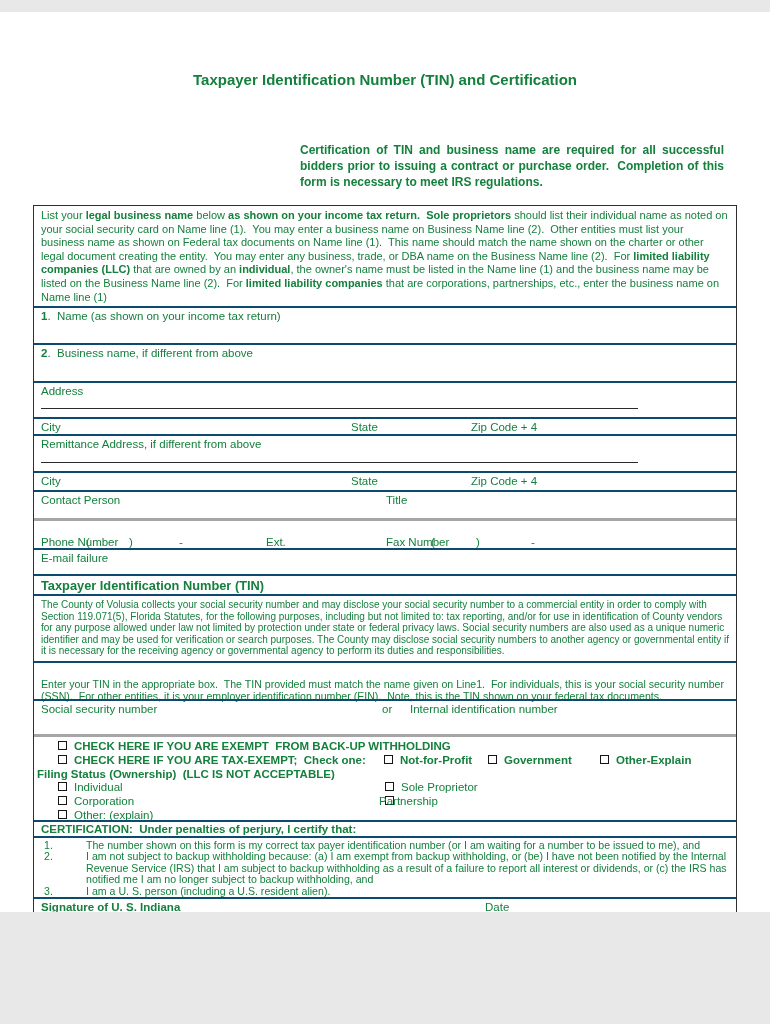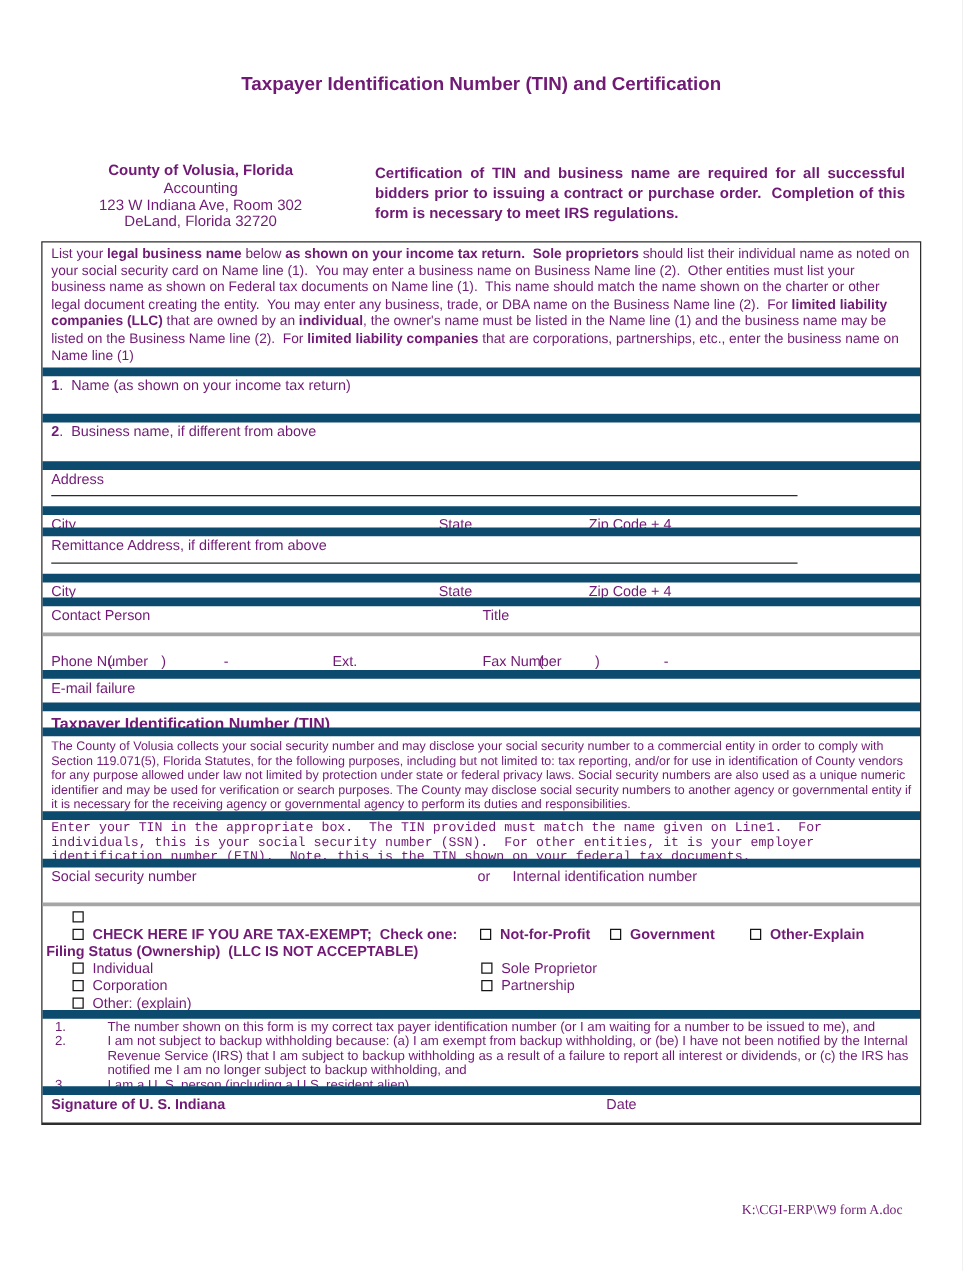--- a/index.html
+++ b/index.html
@@ -1,55 +1,55 @@
 <!DOCTYPE html>
 <html><head>
 <meta charset="utf-8">
 <style>
   * { margin:0; padding:0; box-sizing:border-box; }
   html,body { background:#e8e8e8; }
   .page {
-    position:relative; width:770px; height:1024px; margin:0 auto;
-    background:#ffffff; color:#701a75;
+    position:relative; width:770px; height:900px; margin:12px auto;
+    background:#ffffff; color:#15803d;
     font-family:"Liberation Sans", sans-serif;
     overflow:hidden;
   }
   .pre { white-space:pre-wrap; }
 
   
   .doc-title { position:absolute; top:58px; left:0; width:770px; text-align:center;
     font-size:15px; font-weight:700; line-height:19px; }
   .agency { position:absolute; top:130px; left:33px; width:255px; text-align:center;
     font-size:12px; line-height:13.8px; }
   .agency .agency-name { font-weight:700; }
   .notice { position:absolute; top:131px; left:300px; width:424px;
     font-size:12px; font-weight:700; line-height:15.8px; text-align:justify; }
 
   
   .form-table { position:absolute; top:193px; left:33px; width:704px;
     border:1px solid #2e2e2e; border-bottom-width:2px; font-size:11.5px; }
-  .row { position:relative; border-top:7px solid #0c4a6e; }
+  .row { position:relative; border-top:2px solid #0c4a6e; }
   .row.first { border-top:none; }
   .row.thick { border-top:3px solid #a6a6a6; }
   .lbl { position:absolute; top:2px; font-size:11.5px; }
   .b { font-weight:700; }
 
   .r-intro   { height:100px; padding:3px 7px; font-size:11px; line-height:13.6px; }
   .r-name    { height:37px; }
   .r-name2   { height:38px; }
   .r-addr    { height:36px; }
   .r-city    { height:17px; }
   .r-remit   { height:37px; }
   .r-city2   { height:19px; }
   .r-contact { height:28px;text-decoration:underline; }
   .r-phone   { height:30px; }
   .r-email   { height:26px; }
   .r-tinhead { height:20px; }
   .r-disc    { height:67px; padding:3px 7px; font-size:10px;   line-height:11.6px; text-align:left; }
-  .r-instr   { height:38px; padding:2px 7px; font-size:10.6px; line-height:11.6px;font-family:Liberation Mono, monospace; }
+  .r-instr   { height:38px; padding:16px 7px; font-size:10.6px; line-height:11.6px; }
   .r-ssn     { height:35px; }
   .r-checks  { height:86px; padding-top:3px; }
   .r-certhead{ height:16px; }
   .r-cert    { height:61px; padding-top:2px; font-size:10.6px; line-height:11.4px; }
   .r-sign    { height:29px; }
 
   .underline { position:absolute; left:7px; bottom:8px; width:597px; height:1px; background:#2b2b2b; }
   .col-half  { left:352px; }
   .tin-title { position:absolute; top:2px; left:7px; font-size:12.8px; font-weight:700; }
   .cert-head { position:absolute; top:1px; left:7px; font-size:11.5px; font-weight:700; }
@@ -69,26 +69,20 @@
 </style>
 </head>
 <body>
 
 <div class="page">
 
   <div class="doc-title">
     <div>Taxpayer Identification Number (TIN) and Certification</div>
   </div>
 
-  <div class="agency">
-    <div class="agency-name">County of Volusia, Florida</div>
-    <div>Accounting</div>
-    <div>123 W Indiana Ave, Room 302</div>
-    <div>DeLand, Florida 32720</div>
-  </div>
 
   <div class="notice pre">Certification of TIN and business name are required for all successful bidders prior to issuing a contract or purchase order.  Completion of this form is necessary to meet IRS regulations.</div>
 
   <div class="form-table">
 
     <div class="row first r-intro pre"><span>List your </span><span style="font-weight: 700;">legal business name</span><span> below </span><span style="font-weight: 700;">as shown on your income tax return.  Sole proprietors</span><span> should list their individual name as noted on your social security card on Name line (1).  You may enter a business name on Business Name line (2).  Other entities must list your business name as shown on Federal tax documents on Name line (1).  This name should match the name shown on the charter or other legal document creating the entity.  You may enter any business, trade, or DBA name on the Business Name line (2).  For </span><span style="font-weight: 700;">limited liability companies (LLC)</span><span> that are owned by an </span><span style="font-weight: 700;">individual</span><span>, the owner's name must be listed in the Name line (1) and the business name may be listed on the Business Name line (2).  For </span><span style="font-weight: 700;">limited liability companies</span><span> that are corporations, partnerships, etc., enter the business name on Name line (1)</span></div>
 
     <div class="row r-name">
       <span class="lbl pre" style="left:7px"><span style="font-weight: 700;">1</span><span>.  Name (as shown on your income tax return)</span></span>
     </div>
@@ -150,20 +144,21 @@
 
     <div class="row r-ssn">
       <span class="lbl" style="left:7px">Social security number</span>
       <span class="lbl" style="left:348px">or</span>
       <span class="lbl" style="left:376px">Internal identification number</span>
     </div>
 
     <div class="row thick r-checks">
       <div class="ckline">
         <span class="cb" style="left:24px"></span>
+        <span class="cklbl b pre" style="left:40px">CHECK HERE IF YOU ARE EXEMPT  FROM BACK-UP WITHHOLDING</span>
       </div>
       <div class="ckline">
         <span class="cb" style="left:24px"></span>
         <span class="cklbl b pre" style="left:40px">CHECK HERE IF YOU ARE TAX-EXEMPT;  Check one:</span>
         <span class="cb" style="left:350px"></span>
         <span class="cklbl b" style="left:366px">Not-for-Profit</span>
         <span class="cb" style="left:454px"></span>
         <span class="cklbl b" style="left:470px">Government</span>
         <span class="cb" style="left:566px"></span>
         <span class="cklbl b" style="left:582px">Other-Explain</span>
@@ -174,28 +169,31 @@
       <div class="ckline">
         <span class="cb" style="left:24px"></span>
         <span class="cklbl" style="left:40px">Individual</span>
         <span class="cb" style="left:351px"></span>
         <span class="cklbl" style="left:367px">Sole Proprietor</span>
       </div>
       <div class="ckline">
         <span class="cb" style="left:24px"></span>
         <span class="cklbl" style="left:40px">Corporation</span>
         <span class="cb" style="left:351px"></span>
-        <span class="cklbl" style="left:367px">Partnership</span>
+        <span class="cklbl" style="left:345px">Partnership</span>
       </div>
       <div class="ckline">
         <span class="cb" style="left:24px"></span>
         <span class="cklbl" style="left:40px">Other: (explain)</span>
       </div>
     </div>
 
+    <div class="row r-certhead">
+      <span class="cert-head pre">CERTIFICATION:  Under penalties of perjury, I certify that:</span>
+    </div>
 
     <div class="row r-cert">
       <div class="cert-item">
         <span class="num">1.</span>
         <span class="txt pre">The number shown on this form is my correct tax payer identification number (or I am waiting for a number to be issued to me), and</span>
       </div>
       <div class="cert-item">
         <span class="num">2.</span>
         <span class="txt pre">I am not subject to backup withholding because: (a) I am exempt from backup withholding, or (be) I have not been notified by the Internal Revenue Service (IRS) that I am subject to backup withholding as a result of a failure to report all interest or dividends, or (c) the IRS has notified me I am no longer subject to backup withholding, and</span>
       </div>

